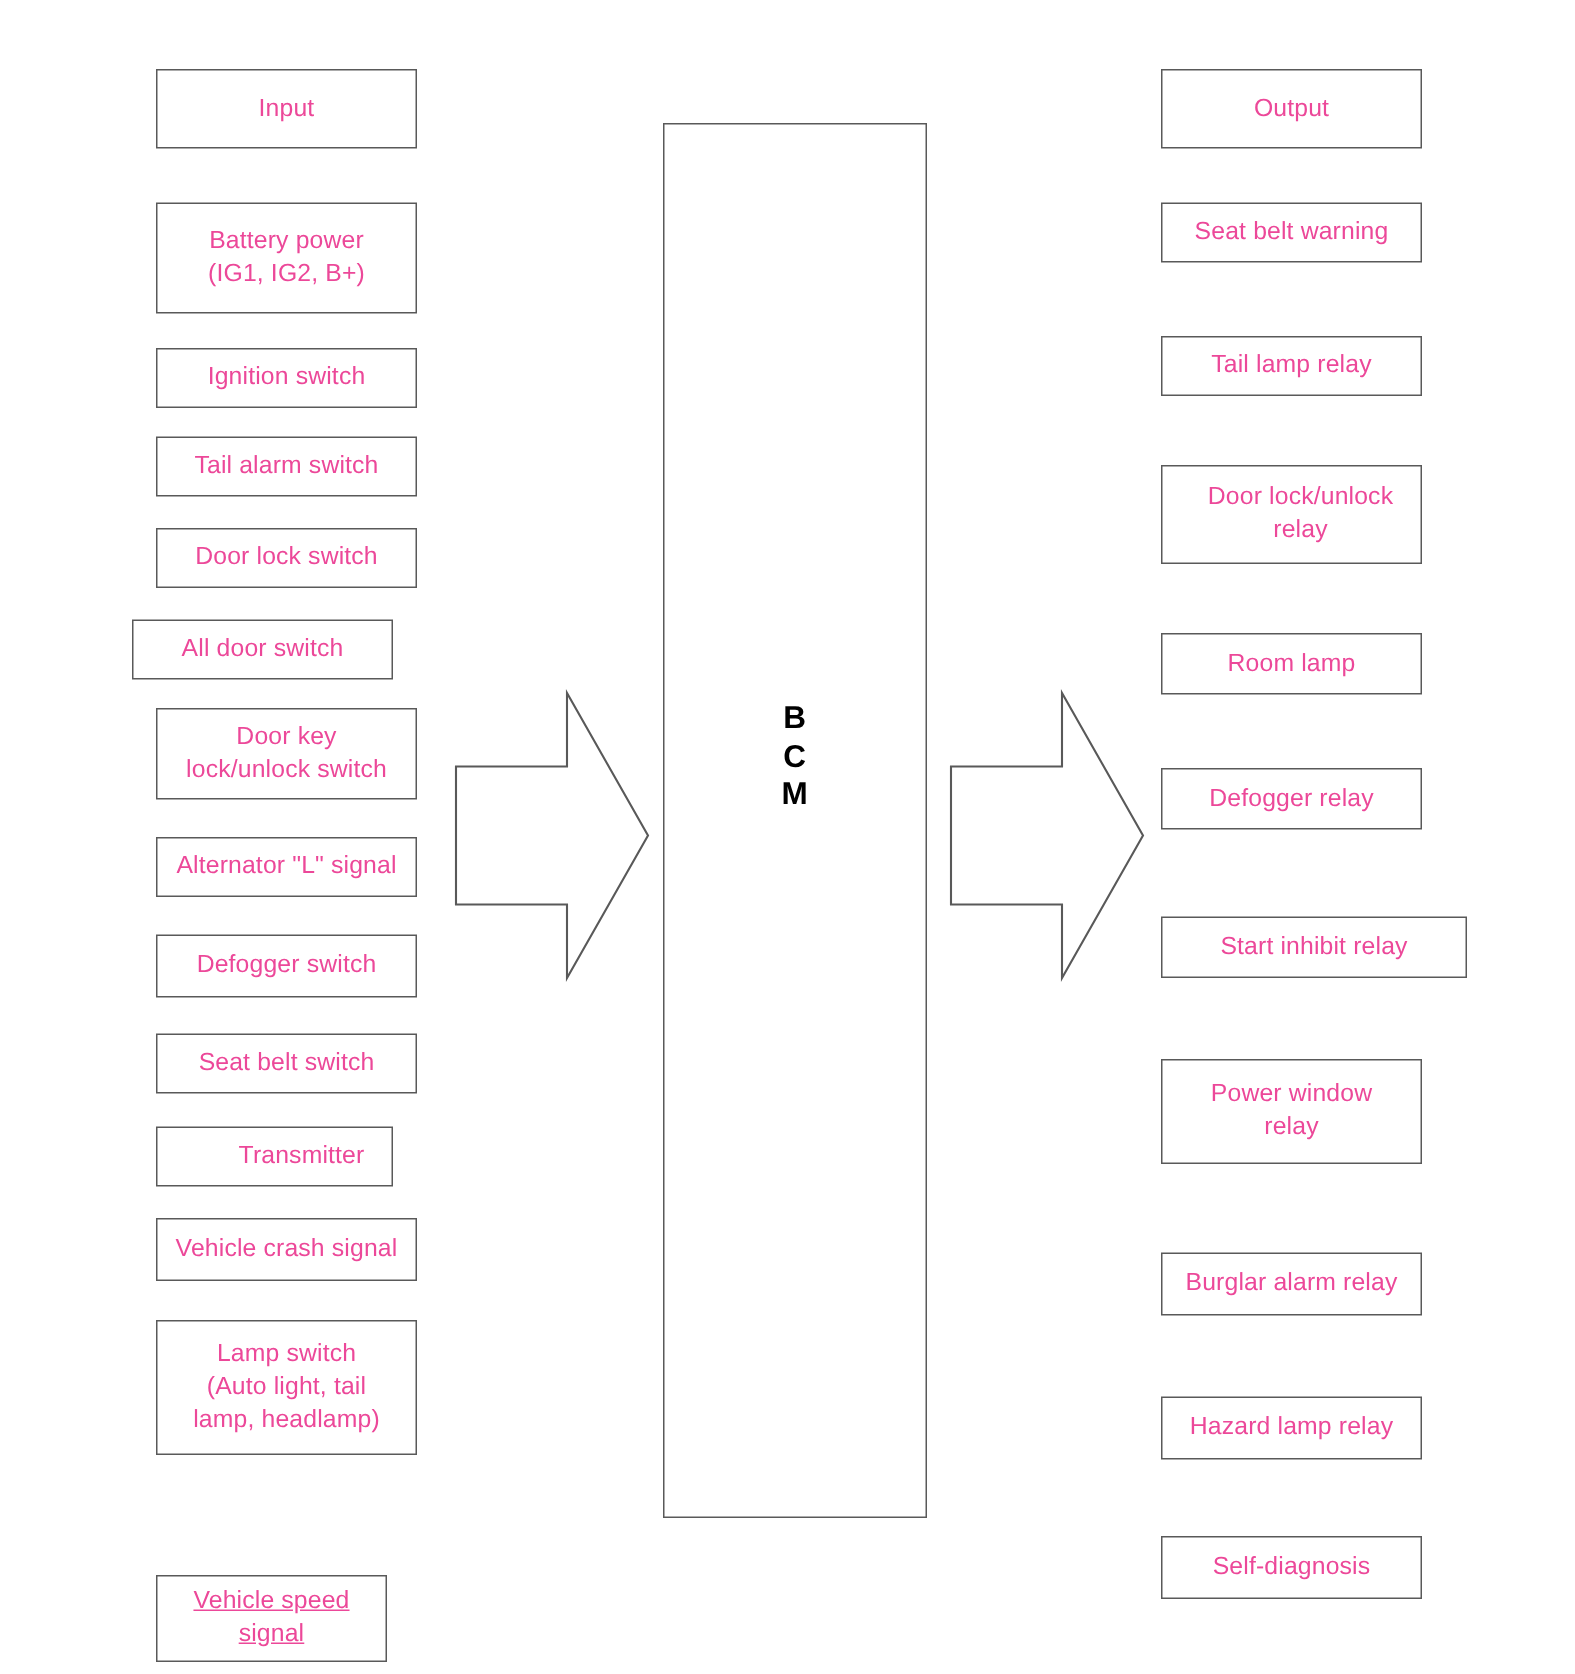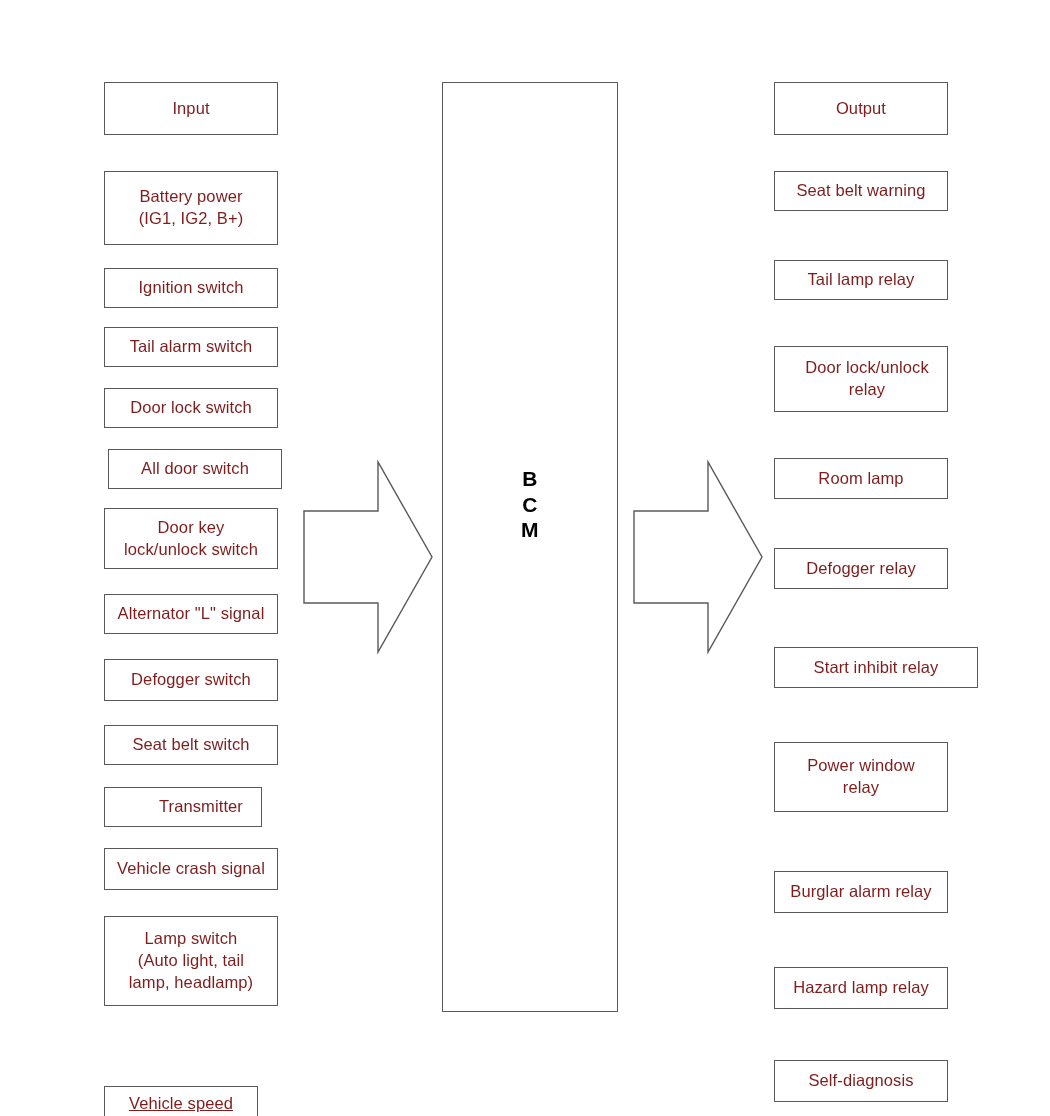--- a/index.html
+++ b/index.html
@@ -23,25 +23,24 @@
     position: absolute;
     box-sizing: border-box;
     border: 1.5px solid #595959;
     background: #ffffff;
     display: flex;
     align-items: center;
     justify-content: center;
     text-align: center;
     font-size: 16.5px;
     line-height: 1.33;
-    color: #7f1d1d;
+    color: #ec4899;
     letter-spacing: 0.1px;
     padding: 2px 4px;
     white-space: pre-line;
-    margin-top: 36px;
   }
   .bcm-box {
     position: absolute;
     box-sizing: border-box;
     border: 1.5px solid #595959;
     background: #ffffff;
   }
   .bcm-label {
     position: absolute;
     left: 0;
@@ -70,21 +69,21 @@
 
 <div id="canvas">
 
   <div id="input-column">
       <div class="node-box" style="left: 104px; top: 46px; width: 174px; height: 53px;">Input</div>
       <div class="node-box" style="left: 104px; top: 135px; width: 174px; height: 74px;">Battery power
 (IG1, IG2, B+)</div>
       <div class="node-box" style="left: 104px; top: 232px; width: 174px; height: 40px;">Ignition switch</div>
       <div class="node-box" style="left: 104px; top: 291px; width: 174px; height: 40px;">Tail alarm switch</div>
       <div class="node-box" style="left: 104px; top: 352px; width: 174px; height: 40px;">Door lock switch</div>
-      <div class="node-box" style="left: 108px; top: 413px; width: 174px; height: 40px; text-align: right;">All door switch</div>
+      <div class="node-box" style="left: 88px; top: 413px; width: 174px; height: 40px; text-align: right;">All door switch</div>
       <div class="node-box" style="left: 104px; top: 472px; width: 174px; height: 61px;">Door key
 lock/unlock switch</div>
       <div class="node-box" style="left: 104px; top: 558px; width: 174px; height: 40px;">Alternator "L" signal</div>
       <div class="node-box" style="left: 104px; top: 623px; width: 174px; height: 42px;">Defogger switch</div>
       <div class="node-box" style="left: 104px; top: 689px; width: 174px; height: 40px;">Seat belt switch</div>
       <div class="node-box" style="left: 104px; top: 751px; width: 158px; height: 40px; padding-left: 40px;">Transmitter</div>
       <div class="node-box" style="left: 104px; top: 812px; width: 174px; height: 42px;">Vehicle crash signal</div>
       <div class="node-box" style="left: 104px; top: 880px; width: 174px; height: 90px;">Lamp switch
 (Auto light, tail
 lamp, headlamp)</div>

